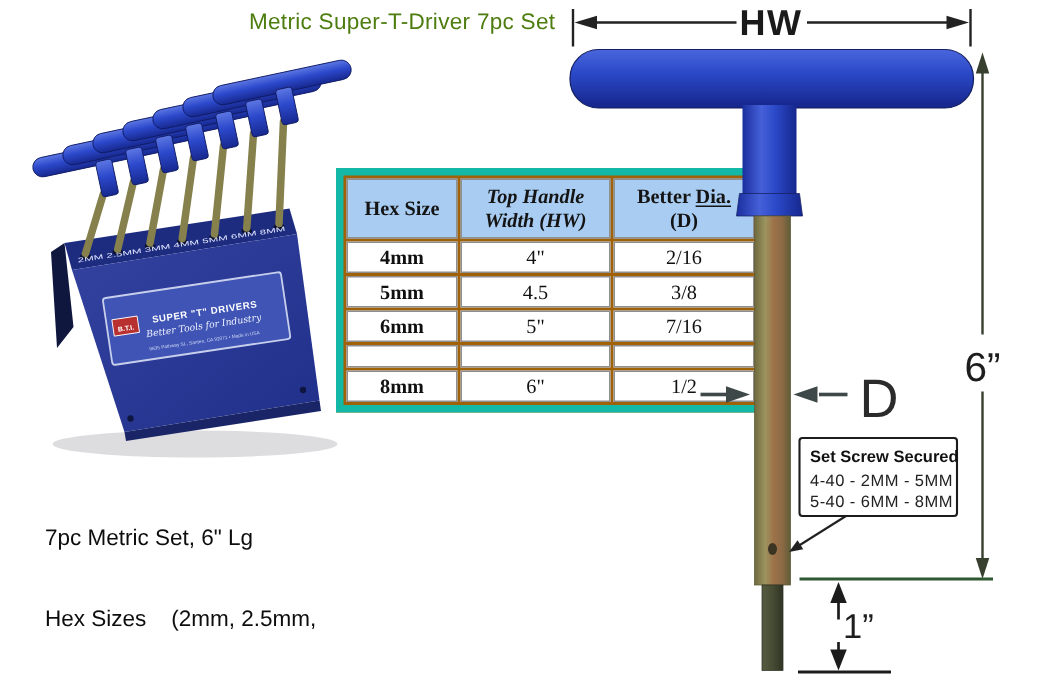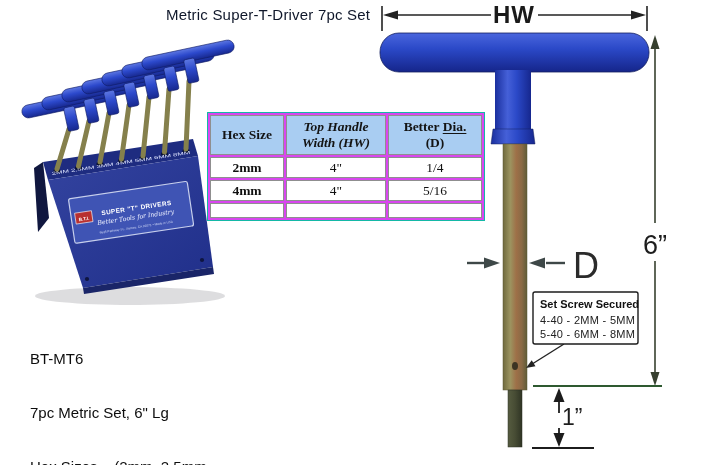--- a/index.html
+++ b/index.html
@@ -2,27 +2,27 @@
 <html><head>
 <meta charset="utf-8">
 <style>
   html,body { margin:0; padding:0; background:#fff; }
   #stage {
     position:relative; width:705px; height:465px; background:#ffffff;
     font-family:"Liberation Sans", sans-serif; color:#111; overflow:hidden;
   }
   .title {
     position:absolute; left:166px; top:6px;
-    font-size:15px; color:#0f172a; letter-spacing:.2px;
+    font-size:15px; color:#4d7c0f; letter-spacing:.2px;
   }
   
   .table-wrap { position:absolute; left:207px; top:112px; }
   table.spec {
     border-collapse:separate; border-spacing:2px;
-    border:1px solid #14b8a6; background:#d946ef;
+    border:5px solid #14b8a6; background:#a16207;margin-left:17px;
   }
   table.spec th, table.spec td {
     border:1px solid #8f8f8f; text-align:center;
     font-family:"Liberation Serif", serif; background:#fff;
   }
   table.spec th {
     background:#a9cdf2; font-size:13.5px; font-weight:bold; color:#141414;
     padding:3px 4px; line-height:1.2;
   }
   table.spec td { font-size:13.5px; padding:0 4px; height:19px; color:#101010; }
@@ -142,40 +142,49 @@
     <table class="spec">
       <thead>
         <tr>
           <th class="col-hex">Hex Size</th>
           <th class="col-hw">Top Handle Width (HW)</th>
           <th class="col-dia"><span>Better </span><span class="wavy">Dia.</span><span> (D)</span></th>
         </tr>
       </thead>
       <tbody>
         <tr>
-            <td class="hex">2mm</td>
-            <td>4"</td>
-            <td>1/4</td>
-          </tr>
-        <tr>
             <td class="hex">4mm</td>
             <td>4"</td>
-            <td>5/16</td>
+            <td>2/16</td>
+          </tr>
+        <tr>
+            <td class="hex">5mm</td>
+            <td>4.5</td>
+            <td>3/8</td>
+          </tr>
+        <tr>
+            <td class="hex">6mm</td>
+            <td>5"</td>
+            <td>7/16</td>
           </tr>
         <tr class="blank">
             <td></td>
             <td></td>
             <td></td>
           </tr>
+        <tr>
+            <td class="hex">8mm</td>
+            <td>6"</td>
+            <td>1/2</td>
+          </tr>
       </tbody>
     </table>
   </div>
 
   <div class="info">
-    <div>BT-MT6</div>
     <div>7pc Metric Set, 6" Lg</div>
     <div>Hex Sizes    (2mm, 2.5mm,</div>
     
   </div>
 
   <svg class="diagram" width="337" height="465" viewBox="0 0 337 465">
     <defs>
       <linearGradient id="dh" x1="0" y1="0" x2="0" y2="1">
         <stop offset="0" stop-color="#4a66dd"></stop>
           <stop offset=".4" stop-color="#2b49c8"></stop>

